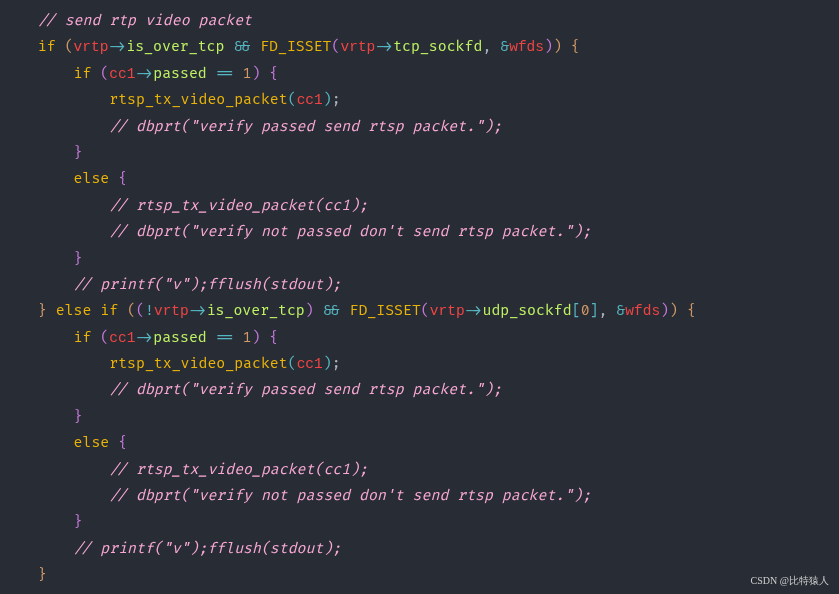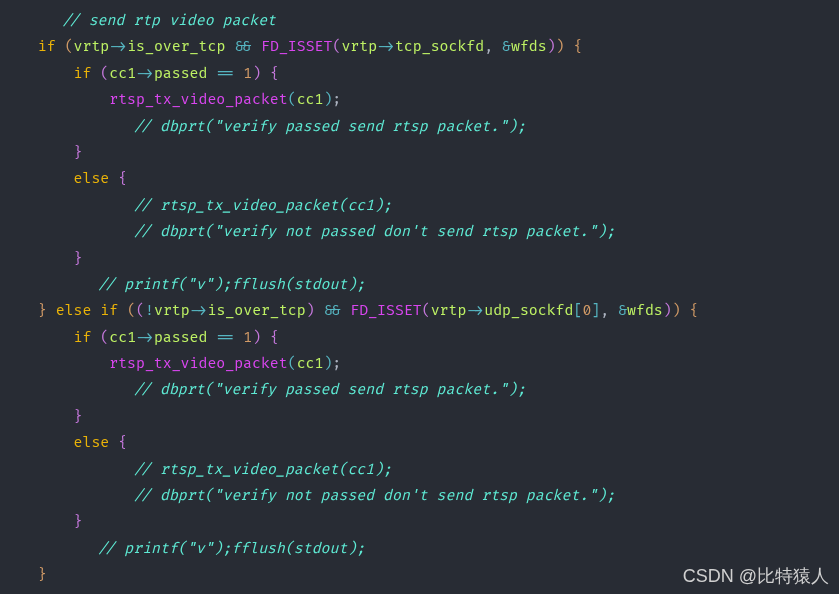--- a/index.html
+++ b/index.html
@@ -22,38 +22,38 @@
       height: 26.4px;
       line-height: 26.4px;
       white-space: pre;
       position: relative;
       padding-left: 20px;
     }
     .code-content {
       position: relative;
     }
     
-    .comment { color: #5eead4; font-style: italic; margin-left: 24px; }
+    .comment { color: #f9a8d4; font-style: italic; }
     .keyword { color: #eab308; }
-    .variable { color: #bef264; }
+    .variable { color: #ef4444; font-family: Liberation Mono, monospace; }
     .property { color: #bef264; }
     .operator { color: #56b6c2; }
-    .function { color: #d946ef; text-align: right; }
+    .function { color: #eab308; text-align: right; }
     .number { color: #d19a66; }
     .punct { color: #abb2bf; }
     .bracket1 { color: #d19a66; }
     .bracket2 { color: #c678dd; }
     .bracket3 { color: #56b6c2; }
     .watermark {
       position: absolute;
       bottom: 6px;
       right: 10px;
       color: #d0d0d0;
-      font-size: 18px;
-      font-family: Liberation Sans, sans-serif;
+      font-size: 10px;
+      font-family: Liberation Serif, serif;
     }
   </style>
 </head>
 <body>
 
 <div class="code-content">
 
 <div class="line"><span style="opacity:0">  </span><span class="comment">// send rtp video packet</span></div>
 
 <div class="line"><span style="opacity:0">  </span><span class="keyword">if</span> <span class="bracket1">(</span><span class="variable">vrtp</span><span class="operator">-&gt;</span><span class="property">is_over_tcp</span> <span class="operator">&amp;&amp;</span> <span class="function">FD_ISSET</span><span class="bracket2">(</span><span class="variable">vrtp</span><span class="operator">-&gt;</span><span class="property">tcp_sockfd</span><span class="punct">, </span><span class="operator">&amp;</span><span class="variable">wfds</span><span class="bracket2">)</span><span class="bracket1">)</span> <span class="bracket1">{</span></div>

